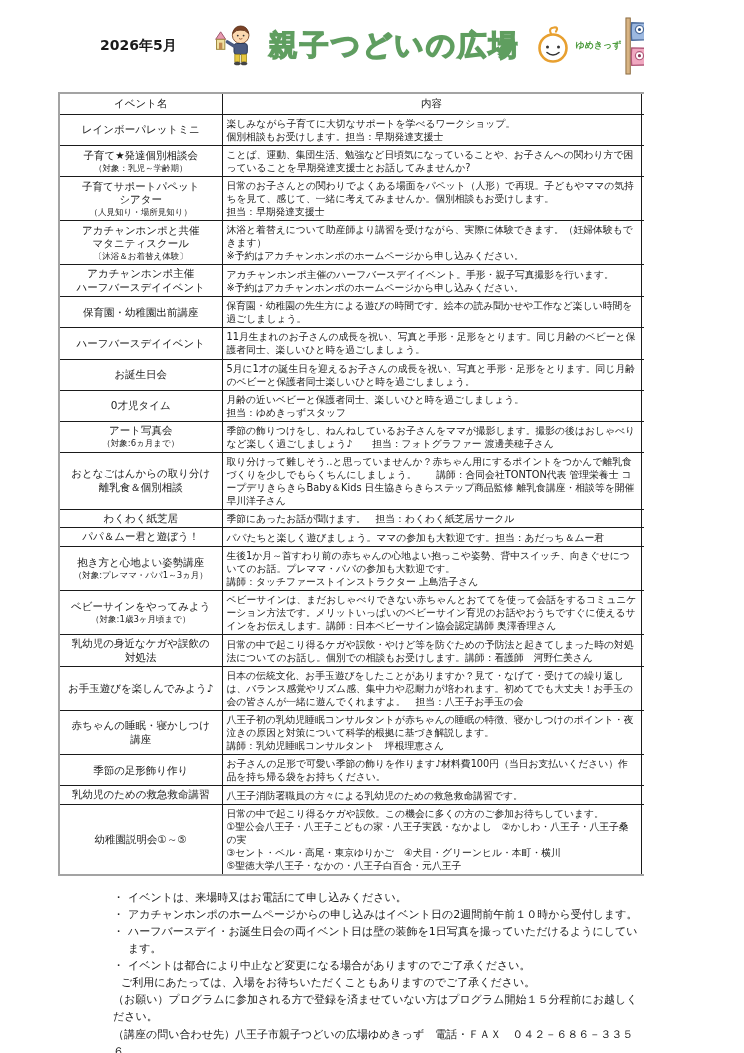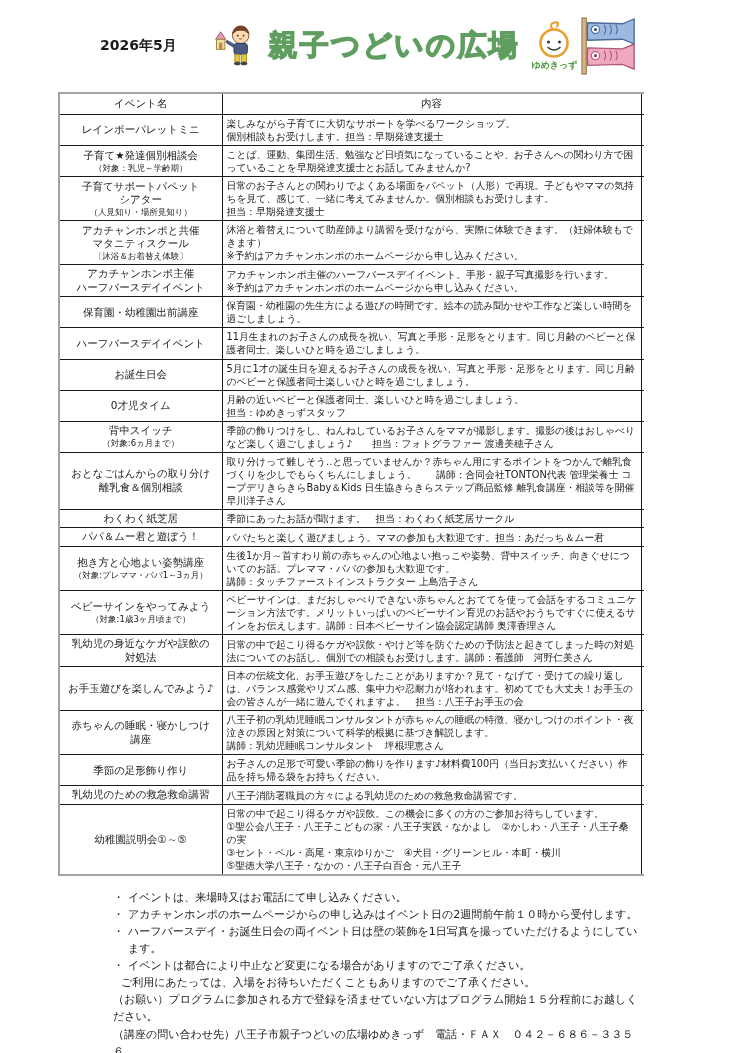--- a/index.html
+++ b/index.html
@@ -15,21 +15,21 @@
   }
   .date{
     font-size:14px;font-weight:bold;margin-left:100px;white-space:nowrap;
   }
   .boy-icon{margin-left:32px;flex:none;}
   .title{
     font-size:29px;font-weight:800;letter-spacing:2px;white-space:nowrap;
     color:#8b5cf6;-webkit-text-stroke:1.3px #5f9e5f;text-shadow:0 0 1px #5f9e5f;
     margin-left:10px;
   }
-  .logo{display:flex;flex-direction:column;align-items:center;margin-left:12px;flex:none;}
+  .logo{display:flex;flex-direction:row;align-items:center;margin-left:12px;flex:none;}
   .logo-text{font-size:9px;font-weight:bold;color:#4a9a3a;margin-top:-2px;white-space:nowrap;}
   .koinobori-icon{margin-left:auto;flex:none;}
   .carnation-icon{margin-left:26px;flex:none;}
   
   table.events{
     border-collapse:collapse;table-layout:fixed;width:698px;margin-left:58px;
     border:2px solid #a3a3a3;
   }
   table.events th, table.events td{
     border:1px solid #1a1a1a;padding:2px 4px;vertical-align:middle;
@@ -215,21 +215,21 @@
           <td class="c-name">
             <div class="ev-name">0才児タイム</div>
           </td>
           <td class="c-desc">月齢の近いベビーと保護者同士、楽しいひと時を過ごしましょう。
 担当：ゆめきっずスタッフ</td>
           <td class="c-num">各6組</td>
           <td class="c-num">必要</td>
         </tr>
         <tr>
           <td class="c-name">
-            <div class="ev-name">背中スイッチ</div>
+            <div class="ev-name">アート写真会</div>
             <div class="ev-sub">（対象:6ヵ月まで）</div>
           </td>
           <td class="c-desc">季節の飾りつけをし、ねんねしているお子さんをママが撮影します。撮影の後はおしゃべりなど楽しく過ごしましょう♪　　担当：フォトグラファー 渡邊美穂子さん</td>
           <td class="c-num">6組</td>
           <td class="c-num">必要</td>
         </tr>
         <tr>
           <td class="c-name">
             <div class="ev-name">おとなごはんからの取り分け
 離乳食＆個別相談</div>

